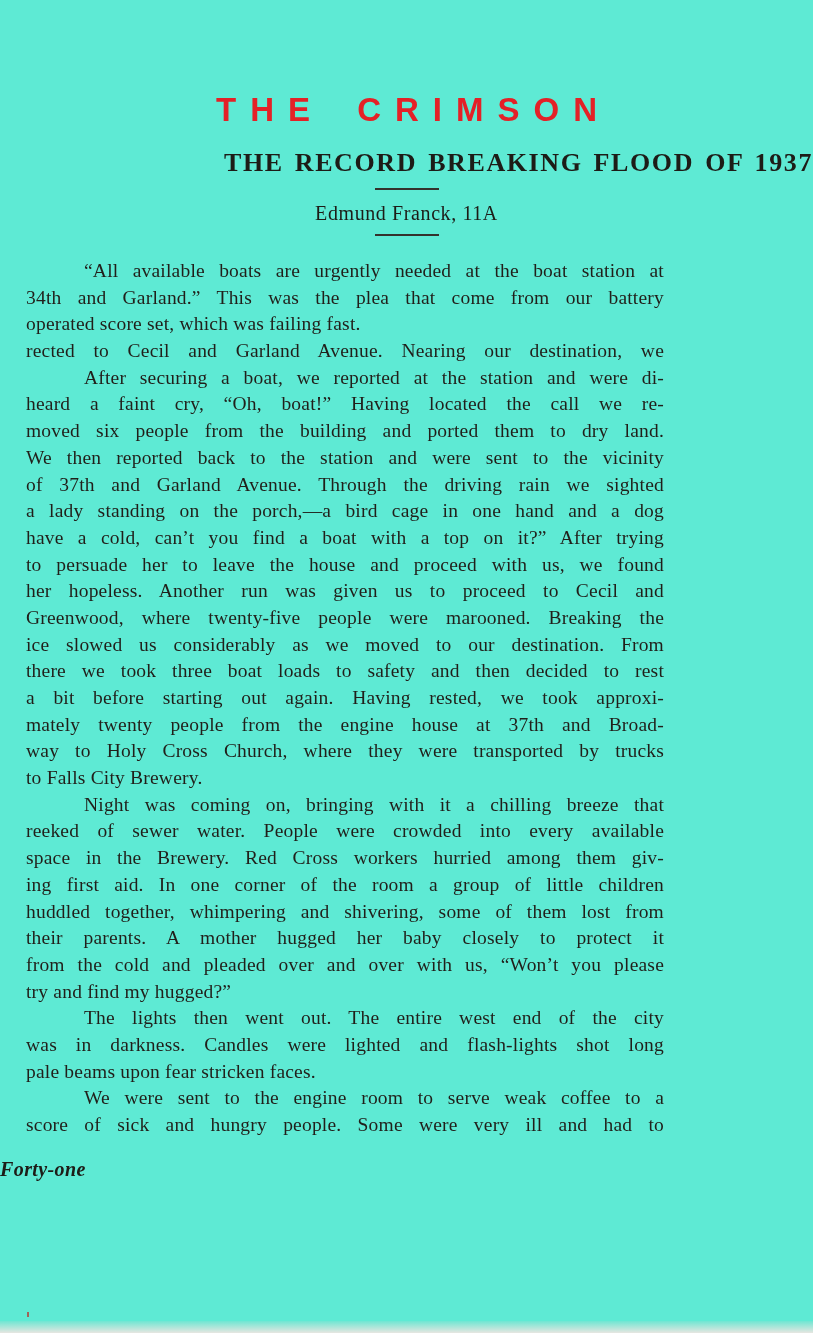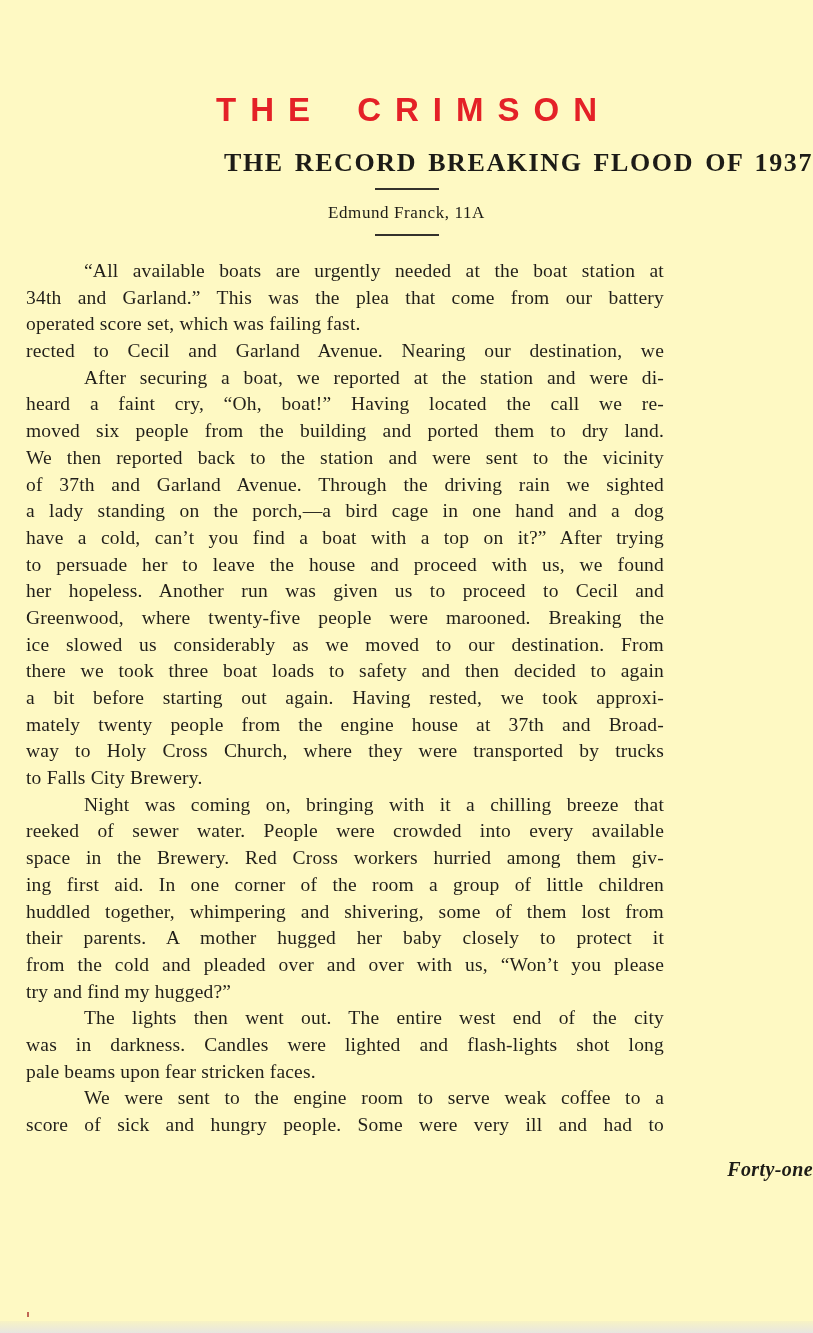--- a/index.html
+++ b/index.html
@@ -4,21 +4,21 @@
 <style>
   html, body {
     margin: 0;
     padding: 0;
     background: #fcfaf4;
   }
   .page {
     position: relative;
     width: 813px;
     height: 1333px;
-    background: #fef9c3;
+    background: #5eead4;
     overflow: hidden;
     font-family: "Liberation Serif", "DejaVu Serif", serif;
     color: #211f1a;
   }
   .masthead {
     margin: 0;
     padding-top: 92px;
     text-align: center;
     font-family: "Liberation Sans", "DejaVu Sans", sans-serif;
     font-weight: 700;
@@ -42,21 +42,21 @@
   .rule {
     width: 64px;
     height: 2px;
     background: #34322c;
     margin: 14px auto 0 auto;
   }
   .rule.lower { margin-top: 8px; }
   .byline {
     margin-top: 10px;
     text-align: center;
-    font-size: 17px;
+    font-size: 20px;
     line-height: 26px;
     letter-spacing: 0.6px;
     color: #1d1c17;
   }
   .body {
     margin: 22px 0 0 26px;
     width: 638px;
     font-size: 19.5px;
     letter-spacing: 0.2px;
   }
@@ -64,21 +64,21 @@
     text-align: justify;
     text-align-last: justify;
     line-height: 26.7px;
     height: 26.7px;
     white-space: nowrap; 
   }
   .line.indent { text-indent: 58px; }
   .line.flush-last { text-align-last: left; }
   .folio {
     margin-top: 18px;
-    text-align: right;
+    text-align: left;
     font-style: italic;
     font-weight: 700;
     font-size: 20px;
     line-height: 24px;
     color: #1d1c17;
     letter-spacing: 0.4px;
   }
   .scan-strip {
     position: absolute;
     left: 0;
@@ -118,21 +118,21 @@
         <div class="line">heard a faint cry, “Oh, boat!”  Having located the call we re-</div>
         <div class="line">moved six people from the building and ported them to dry land.</div>
         <div class="line">We then reported back to the station and were sent to the vicinity</div>
         <div class="line">of 37th and Garland Avenue.  Through the driving rain we sighted</div>
         <div class="line">a lady standing on the porch,—a bird cage in one hand and a dog</div>
         <div class="line">have a cold, can’t you find a boat with a top on it?”  After trying</div>
         <div class="line">to persuade her to leave the house and proceed with us, we found</div>
         <div class="line">her hopeless.  Another run was given us to proceed to Cecil and</div>
         <div class="line">Greenwood, where twenty-five people were marooned.  Breaking the</div>
         <div class="line">ice slowed us considerably as we moved to our destination.  From</div>
-        <div class="line">there we took three boat loads to safety and then decided to again</div>
+        <div class="line">there we took three boat loads to safety and then decided to rest</div>
         <div class="line">a bit before starting out again.  Having rested, we took approxi-</div>
         <div class="line">mately twenty people from the engine house at 37th and Broad-</div>
         <div class="line">way to Holy Cross Church, where they were transported by trucks</div>
         <div class="line flush-last">to Falls City Brewery.</div>
       </div>
       <div>
         <div class="line indent">Night was coming on, bringing with it a chilling breeze that</div>
         <div class="line">reeked of sewer water.  People were crowded into every available</div>
         <div class="line">space in the Brewery.  Red Cross workers hurried among them giv-</div>
         <div class="line">ing first aid.  In one corner of the room a group of little children</div>

